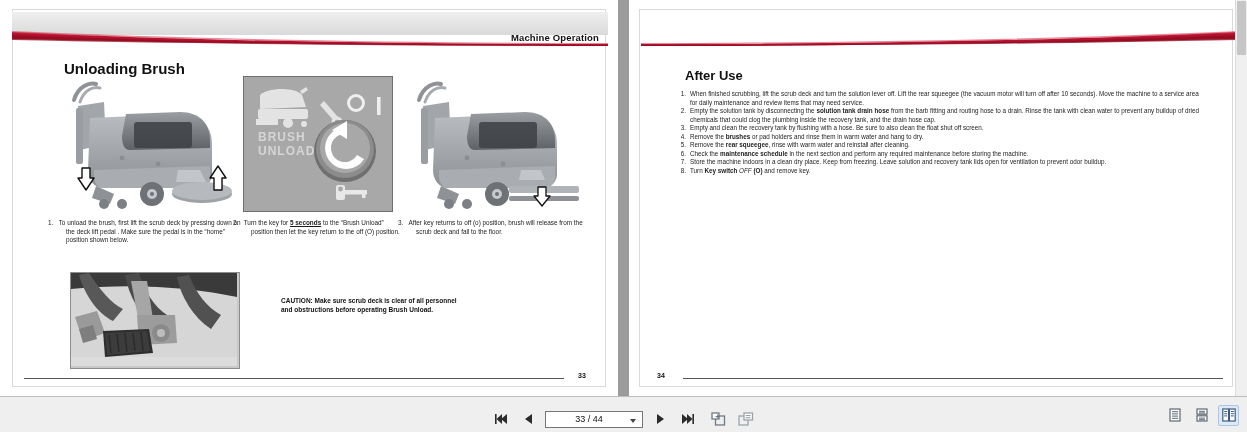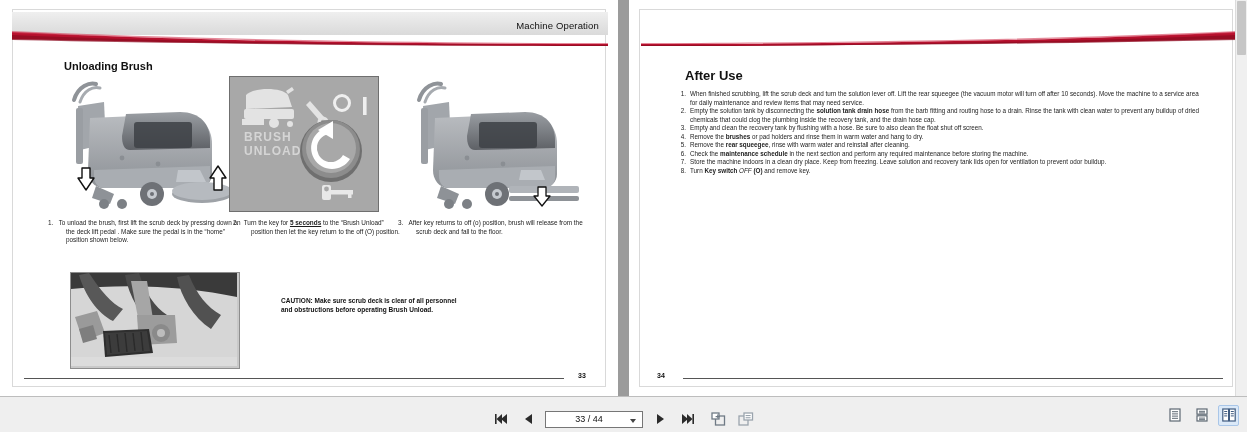--- a/index.html
+++ b/index.html
@@ -19,30 +19,30 @@
   .page.left{padding:0;}
   .page.right{margin-left:11px;}
 
   .page-inner{position:absolute;left:12px;top:9px;right:12px;bottom:9px;
               background:#ffffff;border:1px solid #d9d9d9;box-sizing:border-box;}
   .page.right .page-inner{left:10px;right:14px;}
 
   
   .hdr{position:absolute;left:12px;right:10px;top:12px;height:23px;
        background:linear-gradient(to bottom,#efefef 0%,#e3e3e3 55%,#dadada 100%);}
-  .hdr-title{position:absolute;top:8px;font-size:9.5px;font-weight:normal;
+  .hdr-title{position:absolute;top:20px;font-size:9.5px;font-weight:bold;
              letter-spacing:.15px;color:#111;}
   .left .hdr-title{right:9px;}
   .right .hdr-title{left:9px;}
 
   .swoosh{position:absolute;left:12px;right:10px;top:30px;height:16px;overflow:hidden;}
   .swoosh svg{display:block;width:100%;height:16px;}
 
   
-  .sec-title{position:absolute;font-size:11px;font-weight:bold;color:#111;}
+  .sec-title{position:absolute;font-size:15px;font-weight:bold;color:#111;}
   .fig{position:absolute;}
   .fig img, .fig svg{display:block;}
 
   .panelbox{position:absolute;border:1px solid #6f6f6f;background:#a8a8a8;}
 
   .caps{position:absolute;display:flex;}
   .cap{font-size:6.4px;line-height:8.6px;color:#1c1c1c;}
   .cap .num{display:inline-block;}
   .cap p{margin:0;padding-left:9px;text-indent:-9px;}
   .cap b{font-weight:bold;}
@@ -152,21 +152,21 @@
           <circle cx="92" cy="116" r="2" fill="#6e7176"></circle>
           <path d="M36,108 L54,116 L50,126 L32,120 Z" fill="#8e9297"></path>
           <circle cx="44" cy="126" r="5" fill="#7c8085"></circle>
           <circle cx="62" cy="126" r="5" fill="#7c8085"></circle>
 
           <path d="M22,90 L30,90 L30,100 L34,100 L26,112 L18,100 L22,100 Z" fill="#ffffff" stroke="#111" stroke-width="1.4" stroke-linejoin="round"></path>
           <path d="M154,112 L162,112 L162,100 L166,100 L158,88 L150,100 L154,100 Z" fill="#ffffff" stroke="#111" stroke-width="1.4" stroke-linejoin="round"></path>
         </svg>
       </div>
 
-      <div class="panelbox" style="left:229px;top:76px;width:148px;height:134px;text-decoration:underline;">
+      <div class="panelbox" style="left:243px;top:76px;width:148px;height:134px;text-decoration:underline;">
         <svg width="146" height="132" viewBox="0 0 146 132" aria-hidden="true">
           <rect x="0" y="0" width="146" height="132" fill="#a8a8a8"></rect>
 
           <g fill="#e3e3e3">
             <path d="M16,18 C24,10 52,10 58,18 L62,30 L16,32 Z"></path>
             <rect x="14" y="32" width="50" height="10" rx="2"></rect>
             <rect x="12" y="42" width="22" height="6"></rect>
             <circle cx="44" cy="46" r="5"></circle>
             <circle cx="60" cy="47" r="3"></circle>
             <path d="M56,14 L62,10 L64,13 L58,17 Z"></path>

